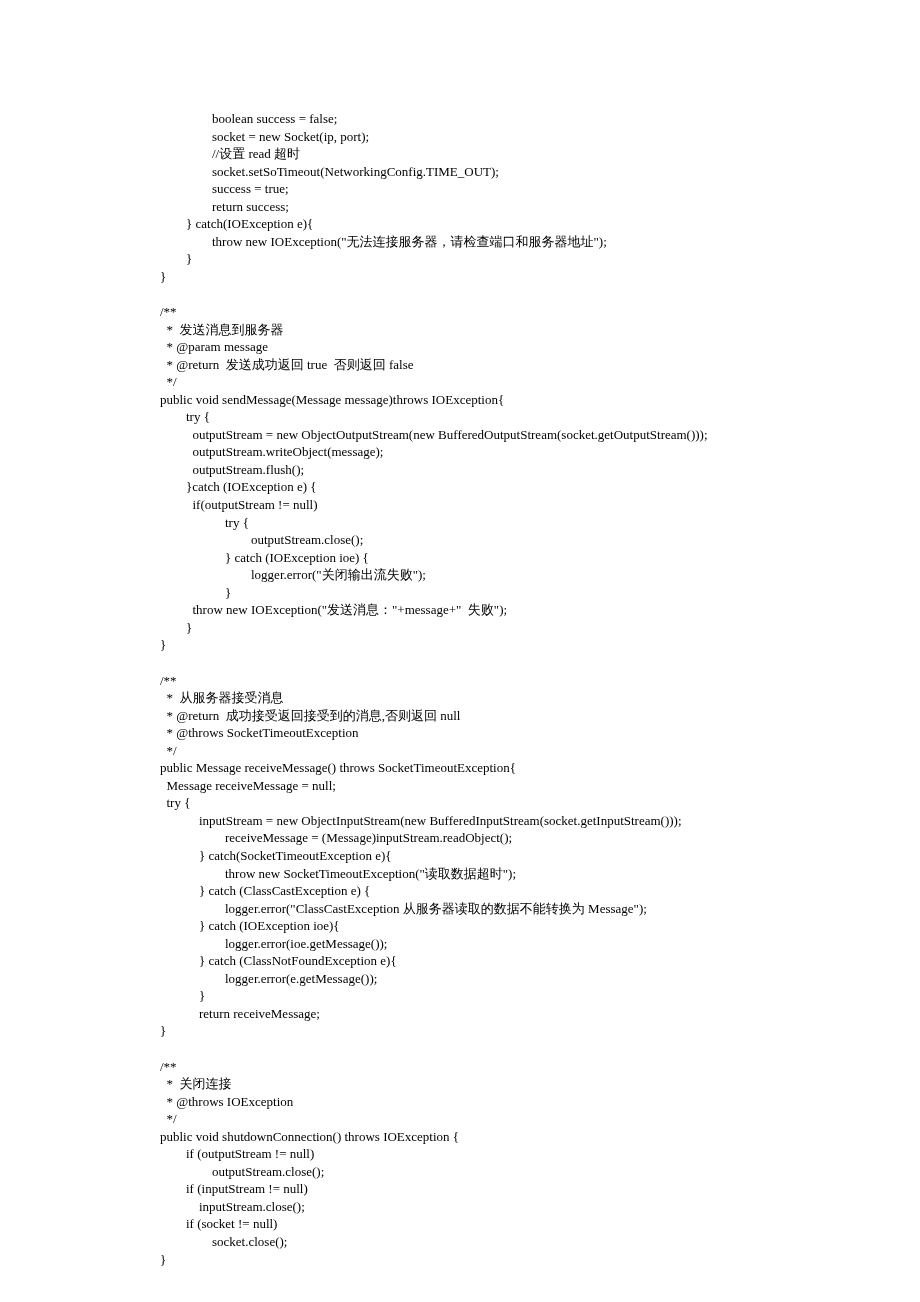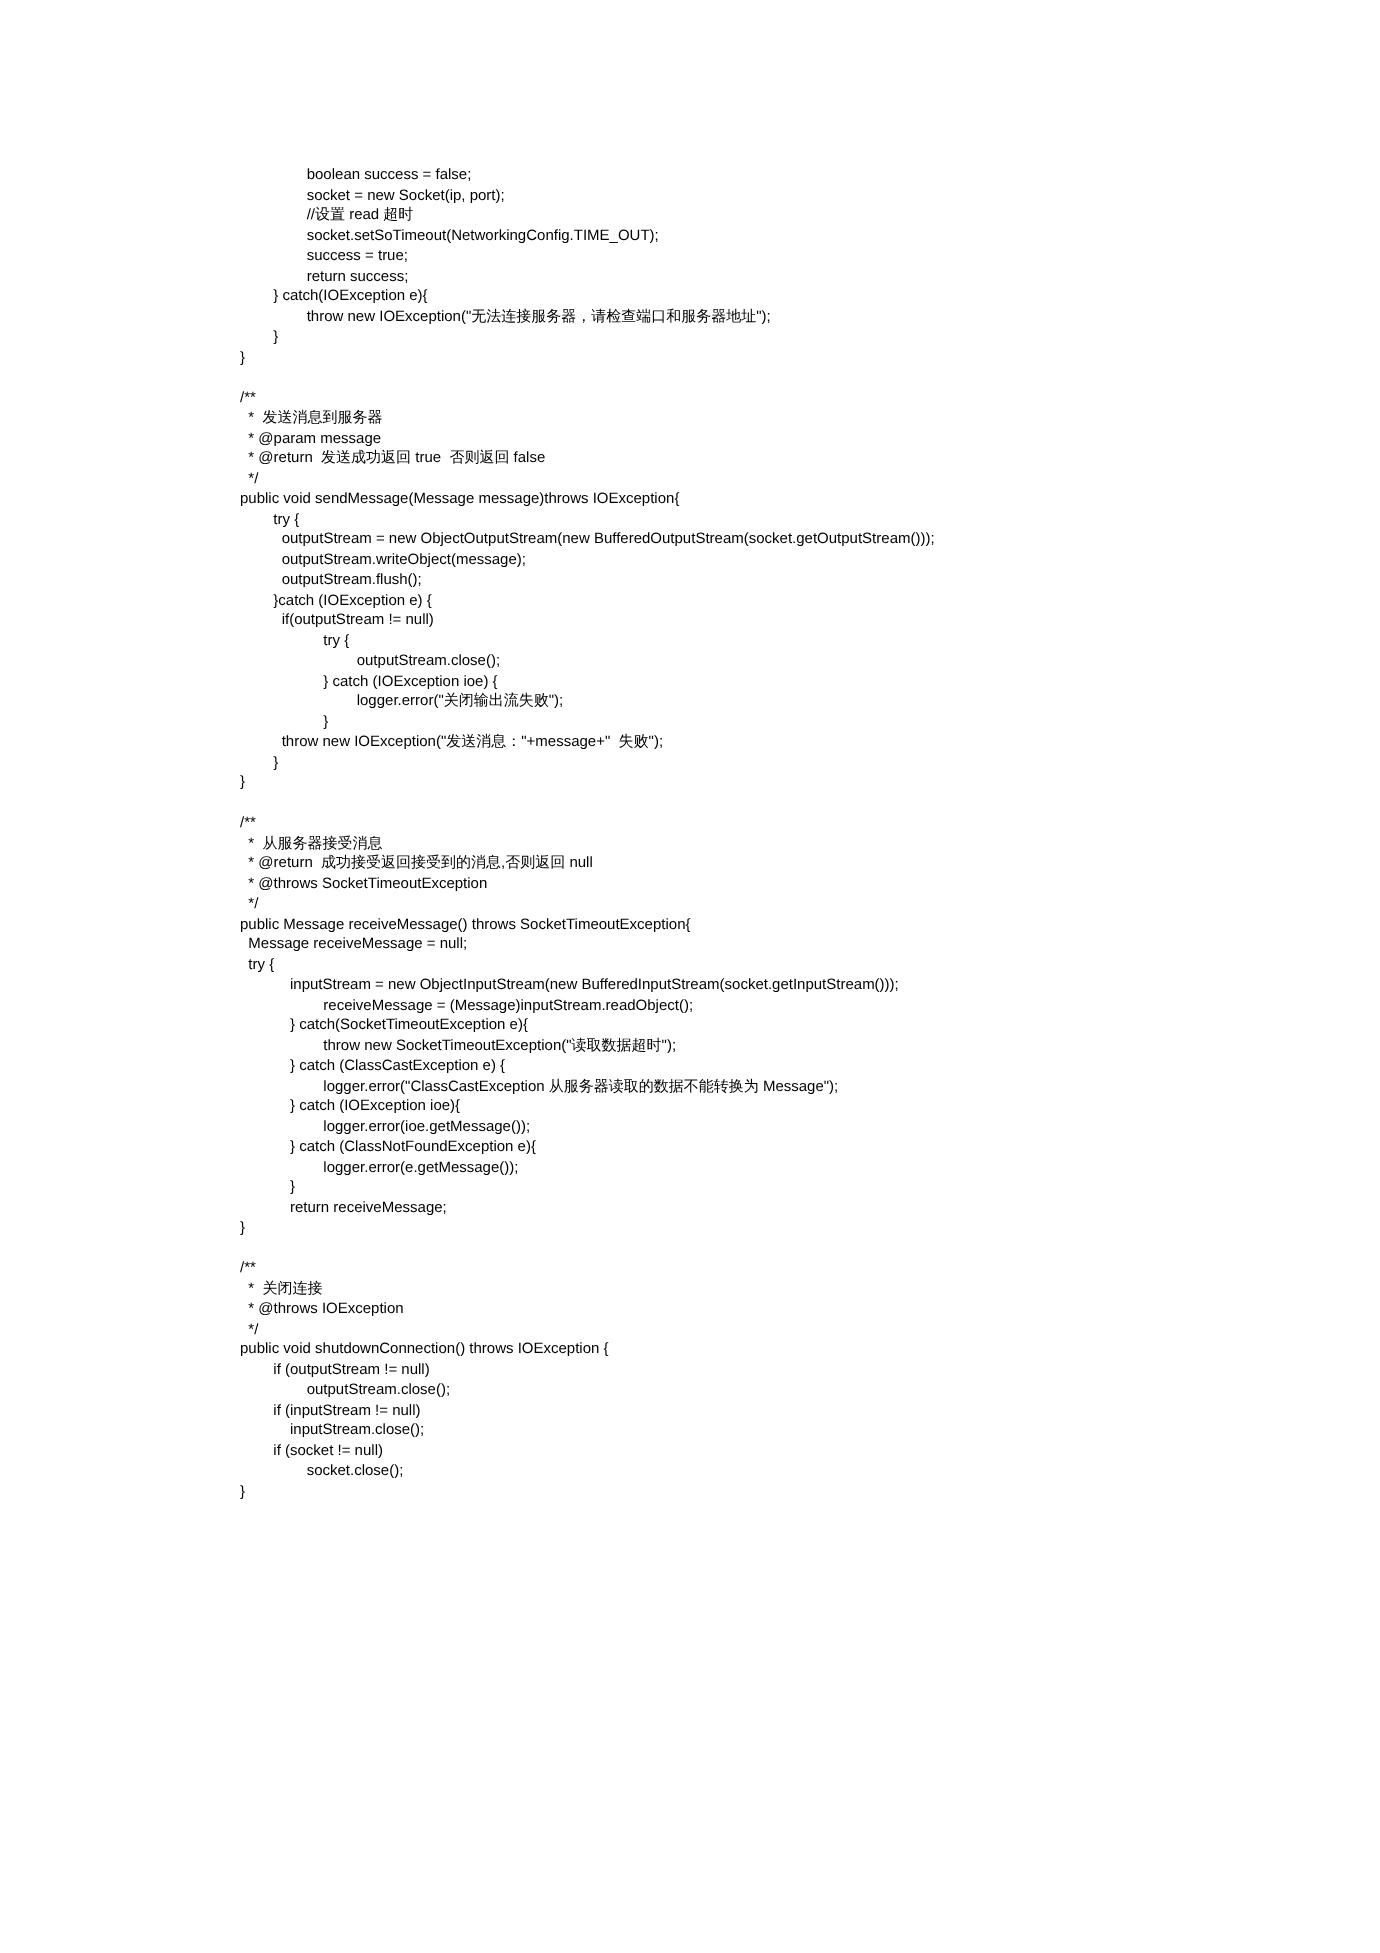--- a/index.html
+++ b/index.html
@@ -11,22 +11,22 @@
     line-height: 1.35;
     color: #000;
   }
   .page {
     width: 920px;
     min-height: 1302px;
     box-sizing: border-box;
     padding: 110px 50px 40px 160px;
   }
   pre.code {
-    font-family: Liberation Sans, sans-serif;
-    font-size: 10px;
+    font-family: Liberation Serif, serif;
+    font-size: 13px;
     white-space: pre;
     margin: 0;
   }
 </style>
 </head>
 <body>
 
 <div class="page">
   <pre class="code">                boolean success = false;
                 socket = new Socket(ip, port);

